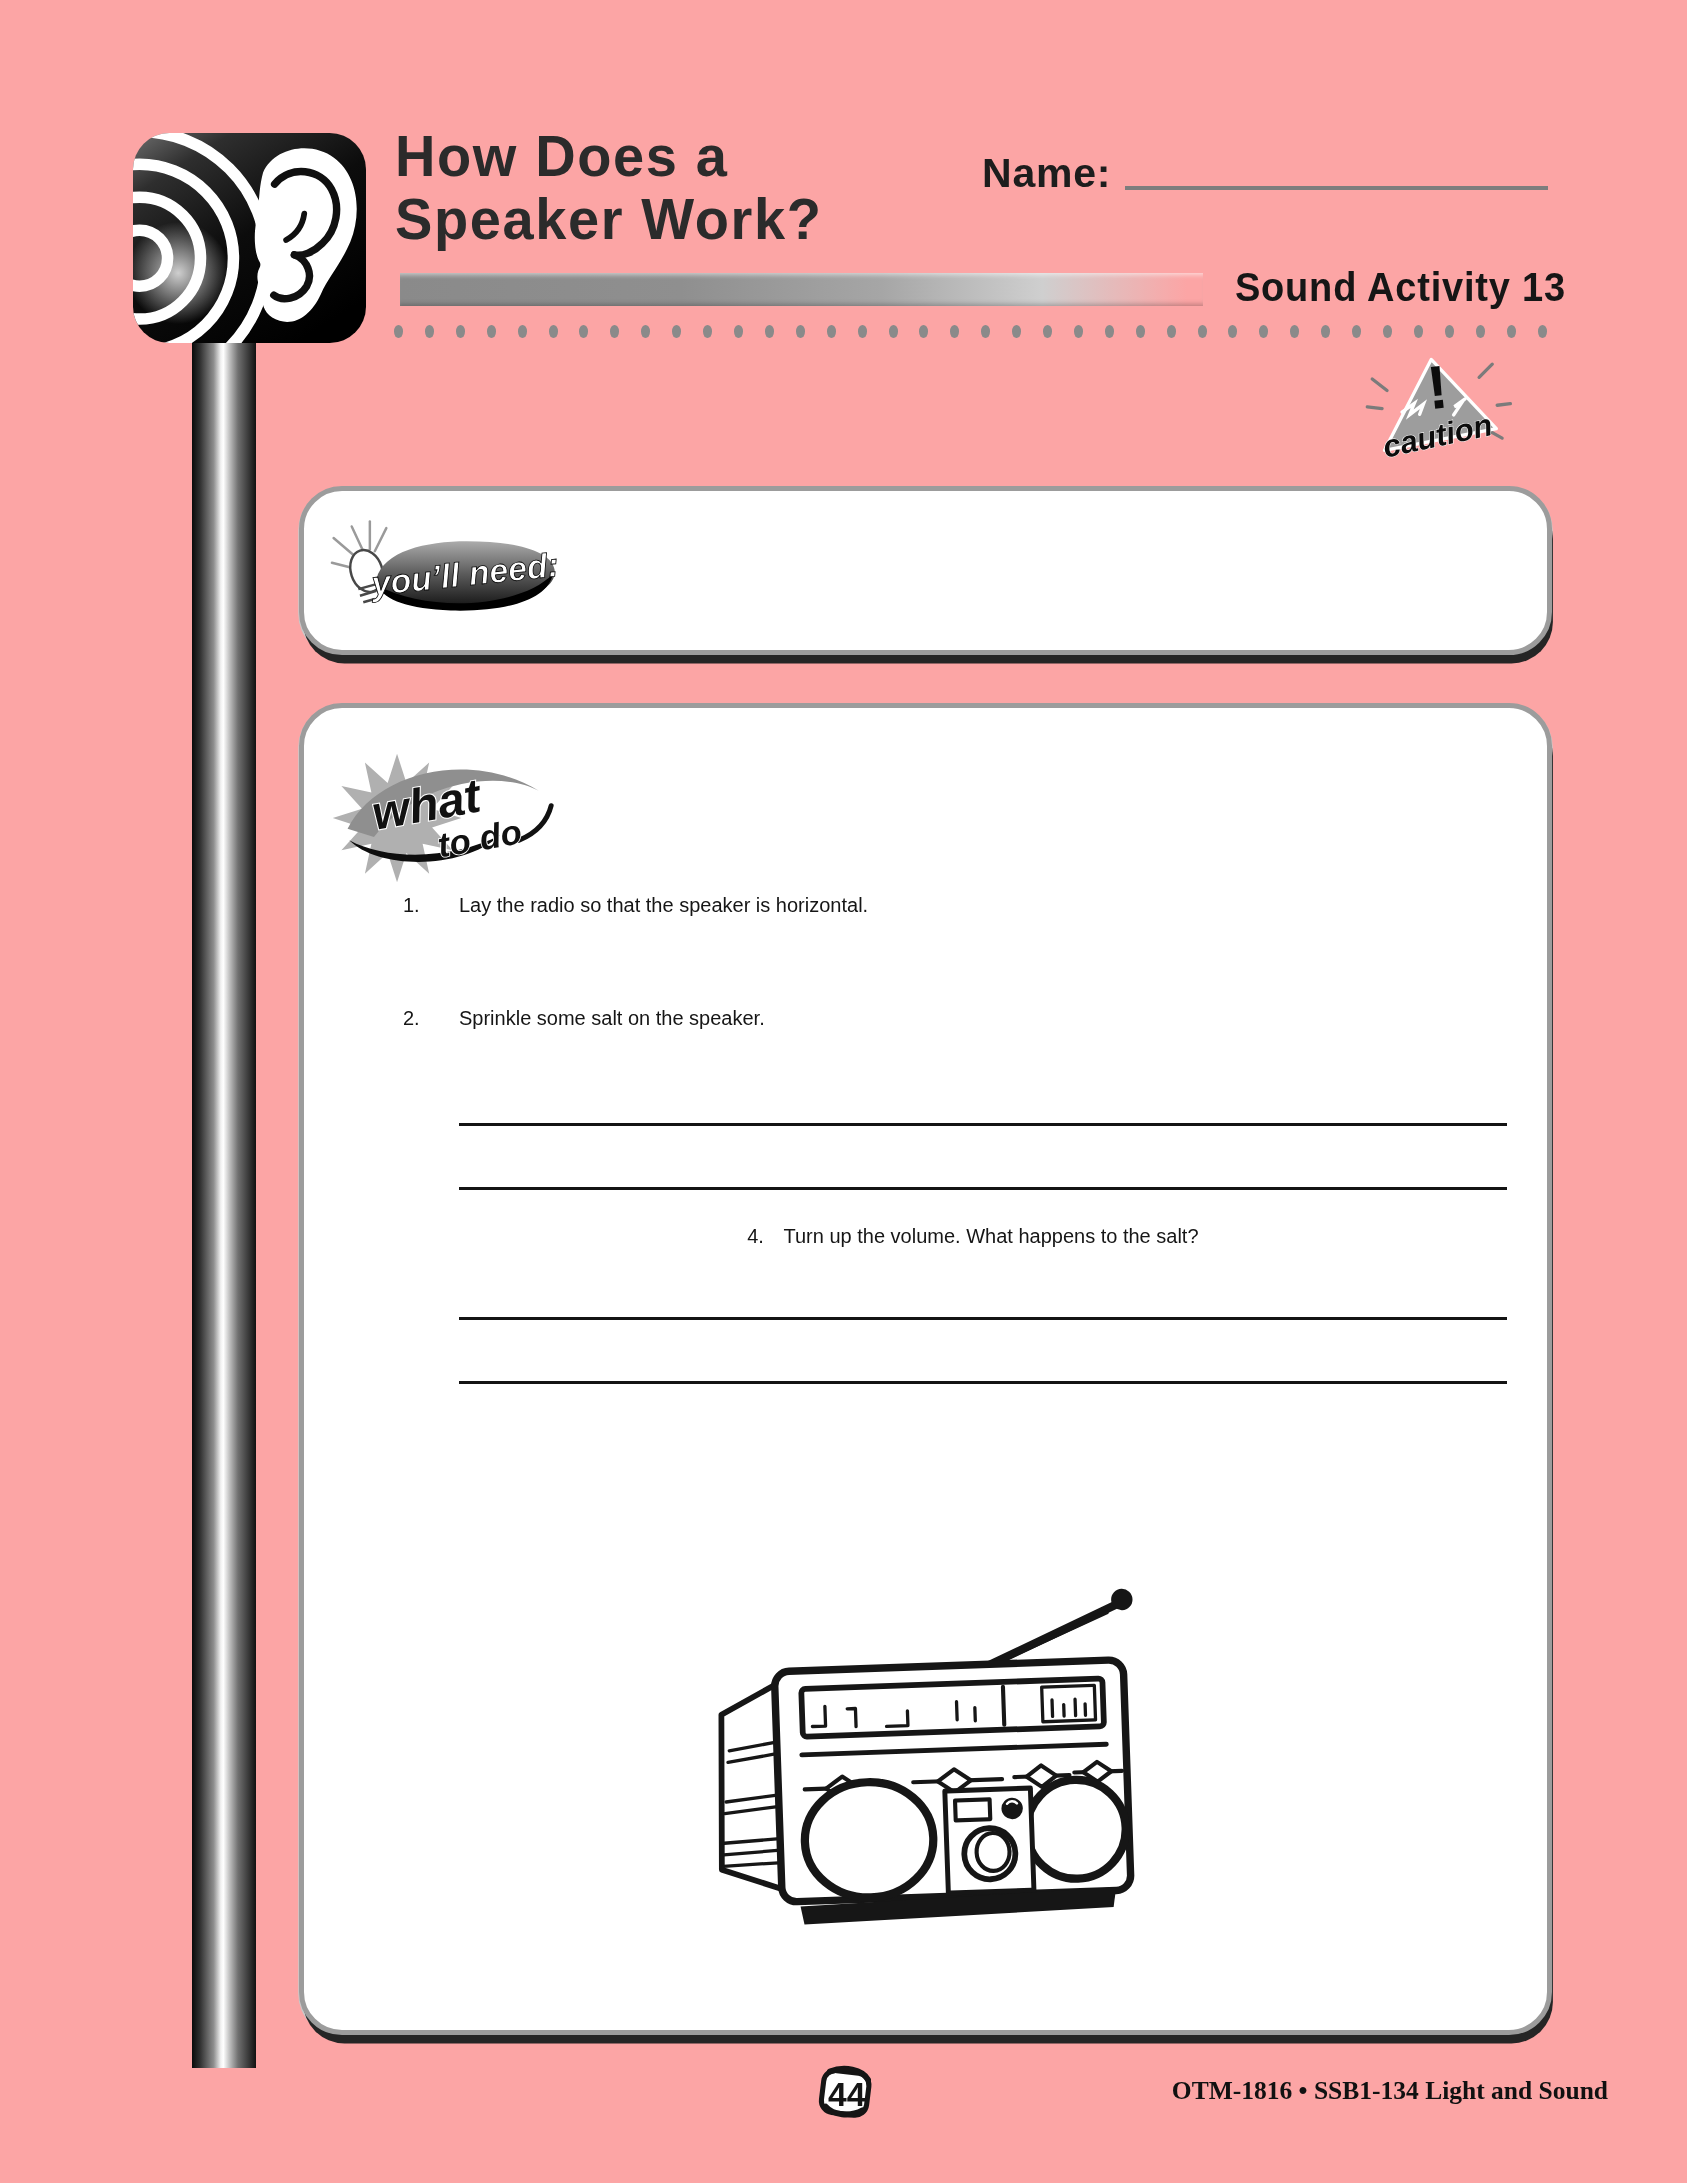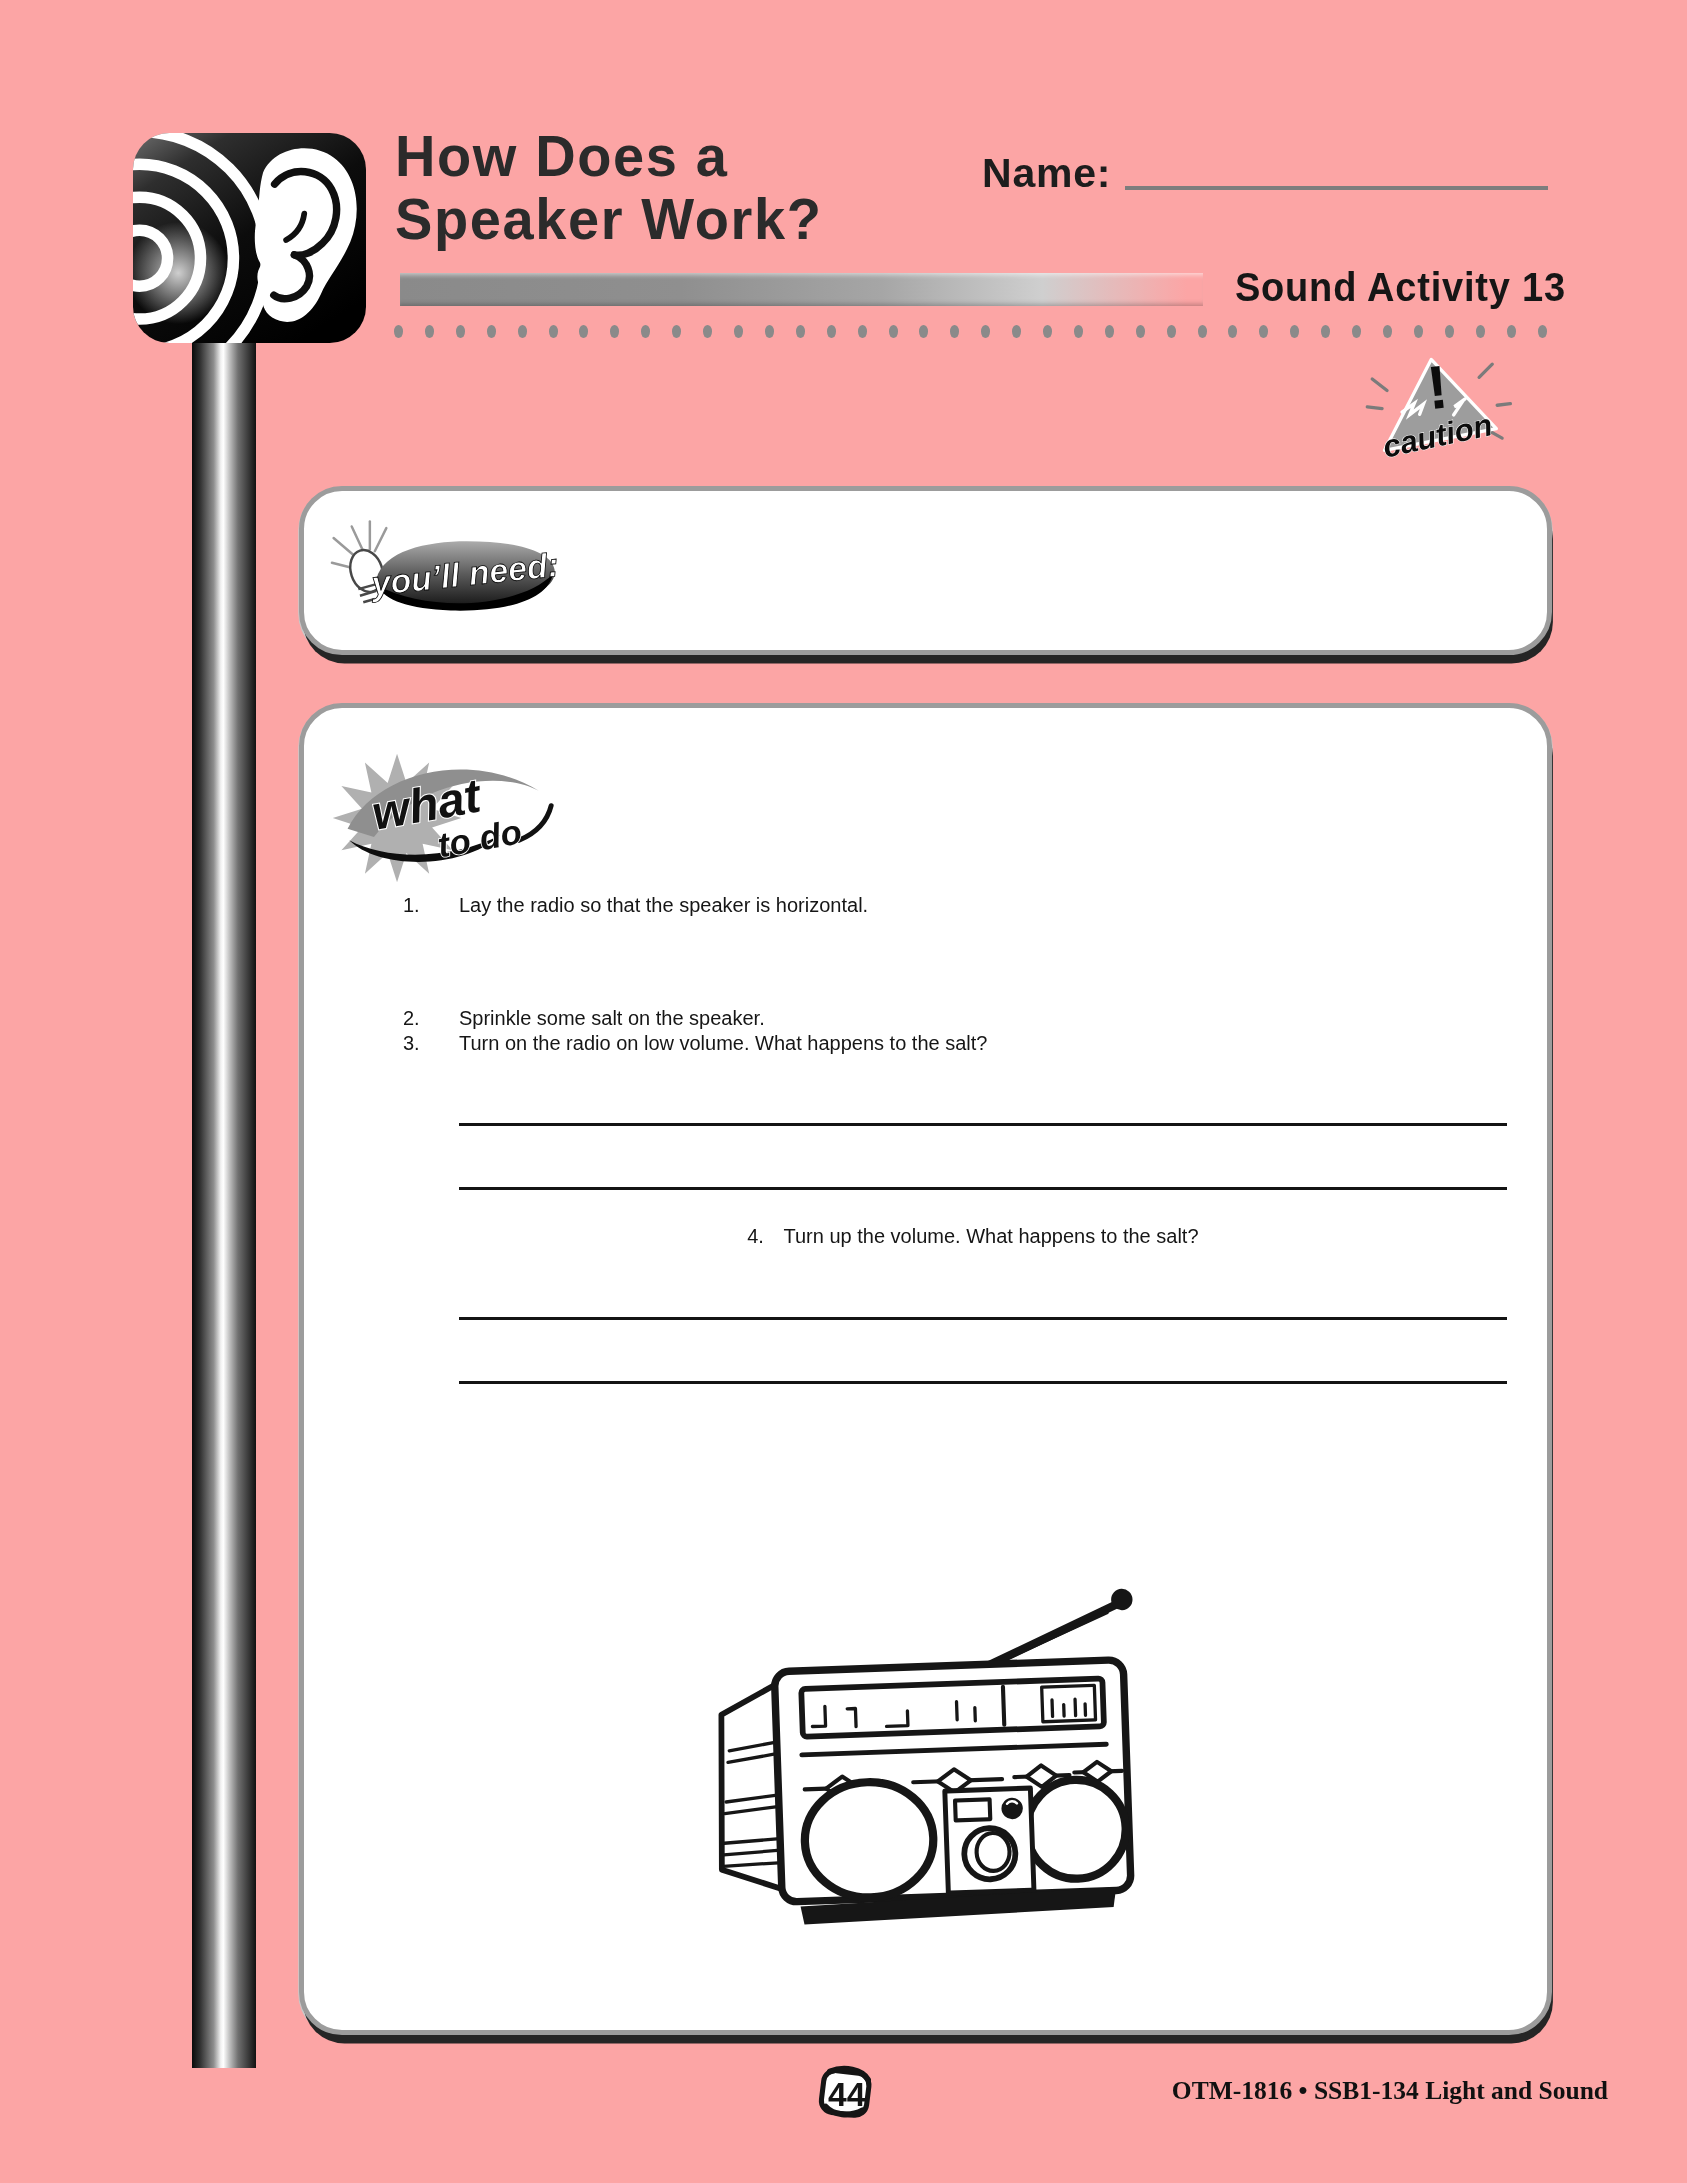--- a/index.html
+++ b/index.html
@@ -254,23 +254,20 @@
         <text x="118" y="88" text-anchor="middle" font-size="58" font-weight="bold" font-style="italic" fill="#111" stroke="#fff" stroke-width="2.5" paint-order="stroke" transform="rotate(-10 118 84)">what</text>
         <text x="182" y="124" text-anchor="middle" font-size="42" font-weight="bold" font-style="italic" fill="#111" stroke="#fff" stroke-width="2" paint-order="stroke" transform="rotate(-10 182 120)">to do</text>
       </svg>
     </div>
 
     <div class="step step-1">
       <span class="step-num">1.</span><span>Lay the radio so that the speaker is horizontal.</span>
     </div>
     <div class="step step-2">
       <span class="step-num">2.</span><span>Sprinkle some salt on the speaker.</span>
-    </div>
-    <div class="step step-3">
-      <span class="step-num">3.</span><span>Turn on the radio on low volume. What happens to the salt?</span>
     </div>
     <div class="ans-line ans-1"></div>
     <div class="ans-line ans-2"></div>
     <div class="step step-4">
       <span class="step-num">4.</span><span>Turn up the volume. What happens to the salt?</span>
     </div>
     <div class="ans-line ans-3"></div>
     <div class="ans-line ans-4"></div>
 
     <div class="radio">

